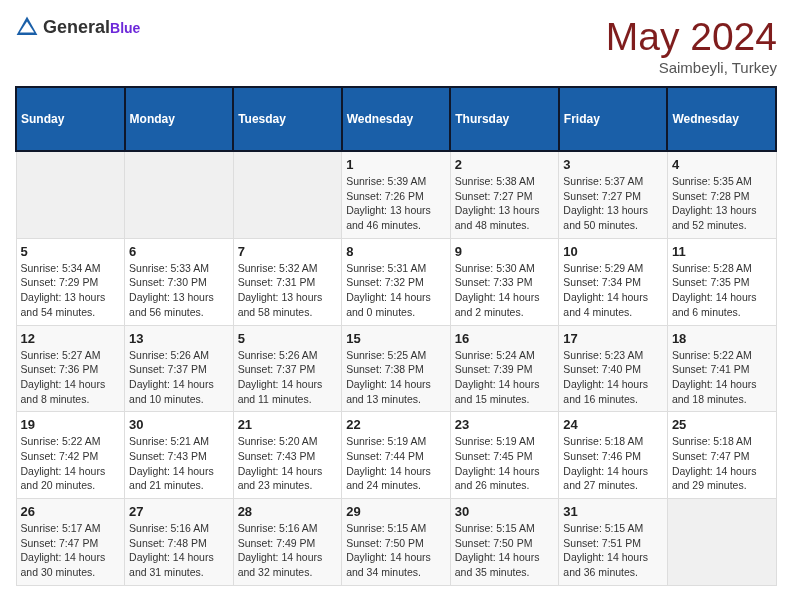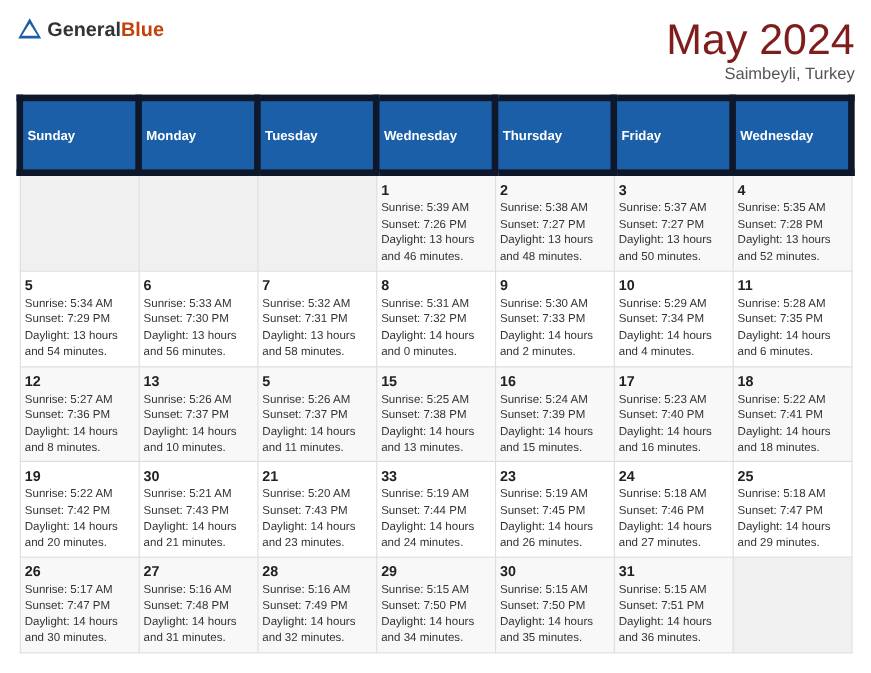--- a/index.html
+++ b/index.html
@@ -44,21 +44,21 @@
     }
     thead tr {
       background-color: #1a5fa8;
       color: white;
     }
     thead th {
       padding: 24px 4px;
       text-align: left;
       font-weight: bold;
       font-size: 12px;
-      border: 6px solid #0f172a;
+      border: 2px solid #0f172a;
     }
     tbody tr {
       vertical-align: top;
     }
     tbody tr:nth-child(odd) {
       background-color: #f8f8f8;
     }
     tbody tr:nth-child(even) {
       background-color: #ffffff;
     }
@@ -88,21 +88,21 @@
 </head>
 <body>
 
 <div class="header">
   <div class="logo">
     <svg class="logo-icon" viewBox="0 0 30 30" xmlns="http://www.w3.org/2000/svg">
       <polygon points="15,2 28,25 2,25" fill="#1a5fa8"></polygon>
       <polygon points="15,8 24,22 6,22" fill="white"></polygon>
     </svg>
     <div>
-      <span style="font-size:18px;font-weight:bold;color:#333;">General</span><span style="font-size:18px;font-weight:bold;color:#c2410c;">Blue</span>
+      <span style="font-size:18px;font-weight:bold;color:#333;">General</span><span style="font-size:14px;font-weight:bold;color:#6d28d9;">Blue</span>
     </div>
   </div>
   <div class="title-block">
     <div class="month-year">May 2024</div>
     <div class="location">Saimbeyli, Turkey</div>
   </div>
 </div>
 
 <table>
   <thead>
@@ -207,21 +207,21 @@
         </td>
         <td>
           <span class="day-number">30</span>
           <div class="cell-content">Sunrise: 5:21 AM<br>Sunset: 7:43 PM<br>Daylight: 14 hours<br>and 21 minutes.</div>
         </td>
         <td>
           <span class="day-number">21</span>
           <div class="cell-content">Sunrise: 5:20 AM<br>Sunset: 7:43 PM<br>Daylight: 14 hours<br>and 23 minutes.</div>
         </td>
         <td>
-          <span class="day-number">33</span>
+          <span class="day-number">22</span>
           <div class="cell-content">Sunrise: 5:19 AM<br>Sunset: 7:44 PM<br>Daylight: 14 hours<br>and 24 minutes.</div>
         </td>
         <td>
           <span class="day-number">23</span>
           <div class="cell-content">Sunrise: 5:19 AM<br>Sunset: 7:45 PM<br>Daylight: 14 hours<br>and 26 minutes.</div>
         </td>
         <td>
           <span class="day-number">24</span>
           <div class="cell-content">Sunrise: 5:18 AM<br>Sunset: 7:46 PM<br>Daylight: 14 hours<br>and 27 minutes.</div>
         </td>

